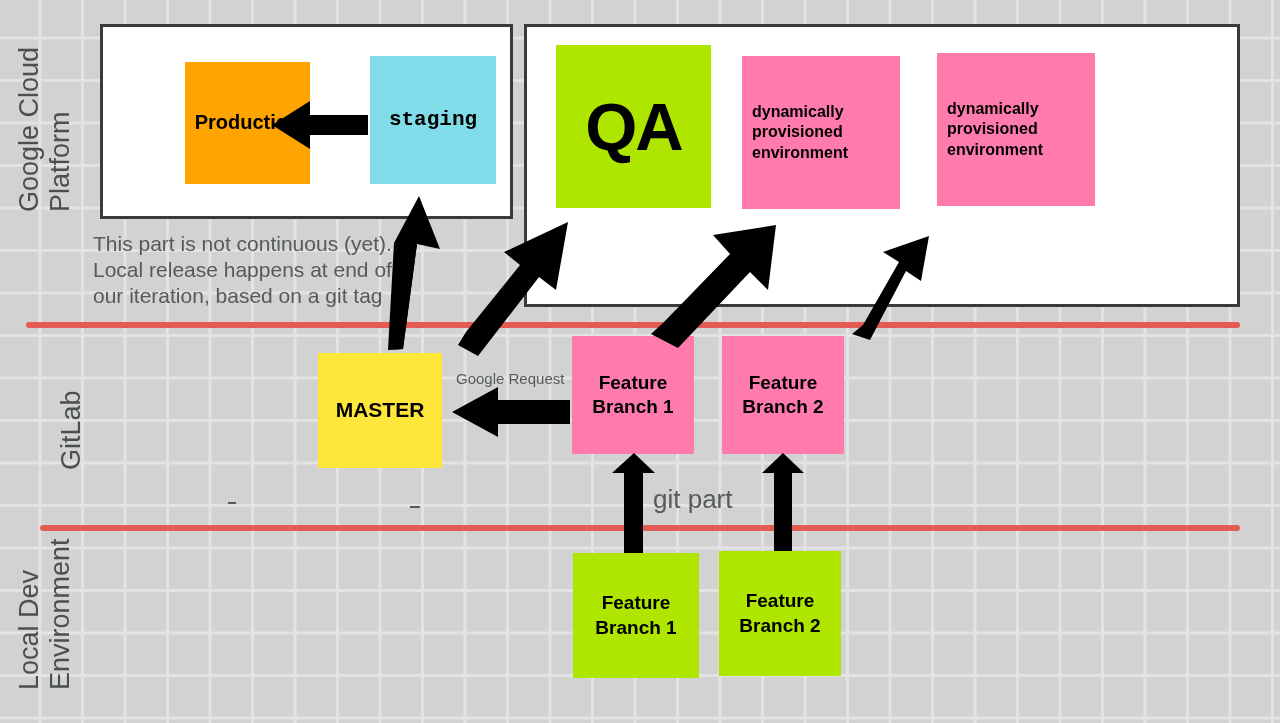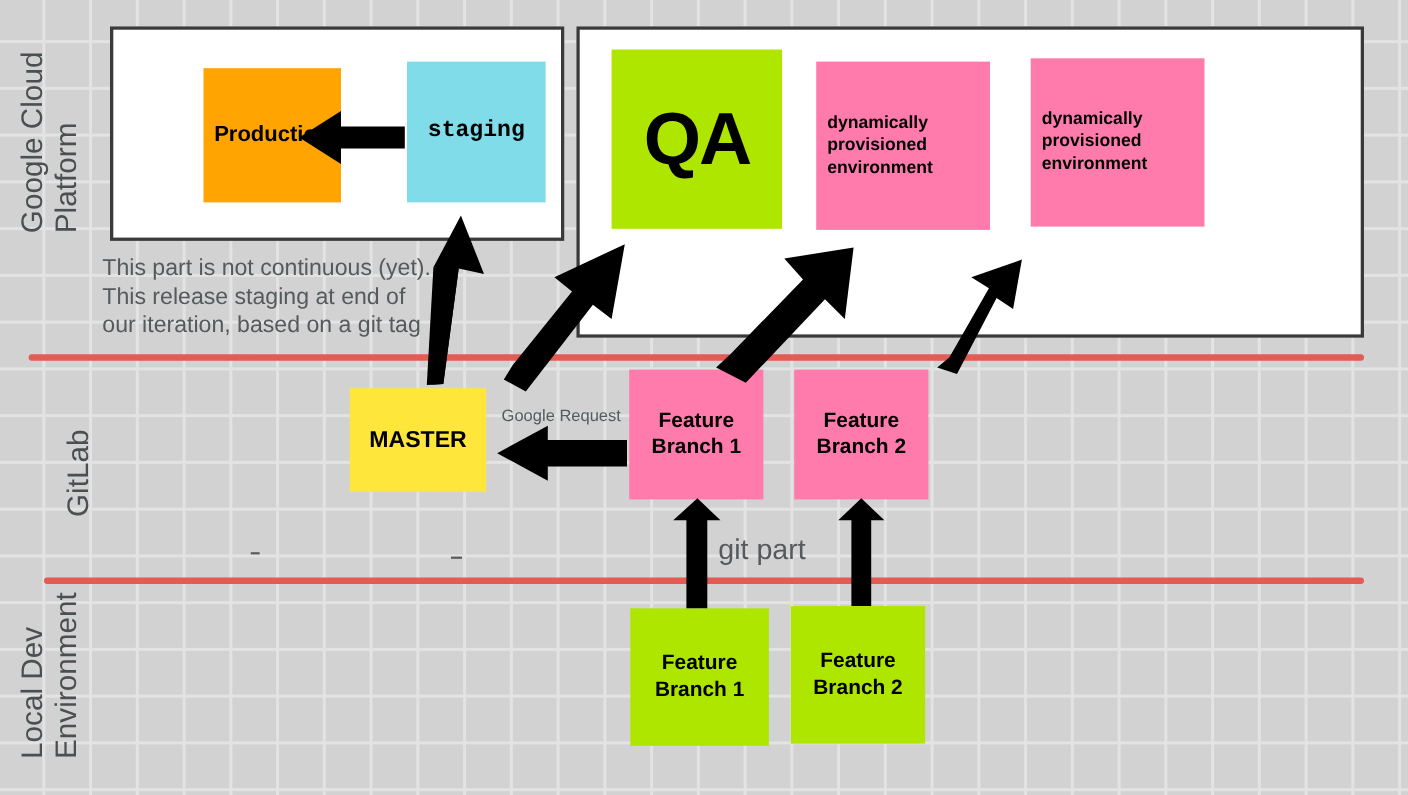--- a/index.html
+++ b/index.html
@@ -115,36 +115,36 @@
   <div class="node node-qa" style="left:556px; top:45px; width:155px; height:163px; background:#aee600;">QA</div>
 
   <div class="node node-dyn" style="left:742px; top:56px; width:158px; height:153px; background:#ff7bac; white-space:pre;">dynamically
 provisioned
 environment</div>
 
   <div class="node node-dyn" style="left:937px; top:53px; width:158px; height:153px; background:#ff7bac; white-space:pre;">dynamically
 provisioned
 environment</div>
 
-  <div class="node node-master" style="left:318px; top:353px; width:124px; height:94px; background:#ffe63a;">MASTER</div>
+  <div class="node node-master" style="left:318px; top:353px; width:124px; height:115px; background:#ffe63a;">MASTER</div>
 
   <div class="node node-fb" style="left:572px; top:336px; width:122px; height:118px; background:#ff7bac; white-space:pre;">Feature
 Branch 1</div>
 
   <div class="node node-fb" style="left:722px; top:336px; width:122px; height:118px; background:#ff7bac; white-space:pre;">Feature
 Branch 2</div>
 
   <div class="node node-fb" style="left:573px; top:553px; width:126px; height:125px; background:#aee600; white-space:pre;">Feature
 Branch 1</div>
 
   <div class="node node-fb" style="left:719px; top:551px; width:122px; height:125px; background:#aee600; white-space:pre;">Feature
 Branch 2</div>
 
   <div class="annot annot-release" style="left:93px; top:231px;">This part is not continuous (yet).
-This release staging at end of
+Local release happens at end of
 our iteration, based on a git tag</div>
 
   <div class="annot annot-mr" style="left:456px; top:370px;">Google Request</div>
 
   <div class="annot annot-push" style="left:653px; top:484px;">git part</div>
 
   <div class="stray" style="left:228px; top:502px; width:8px; height:2px;"></div>
   <div class="stray" style="left:410px; top:506px; width:10px; height:2px;"></div>
 
   <svg id="arrows" viewBox="0 0 1280 723">

